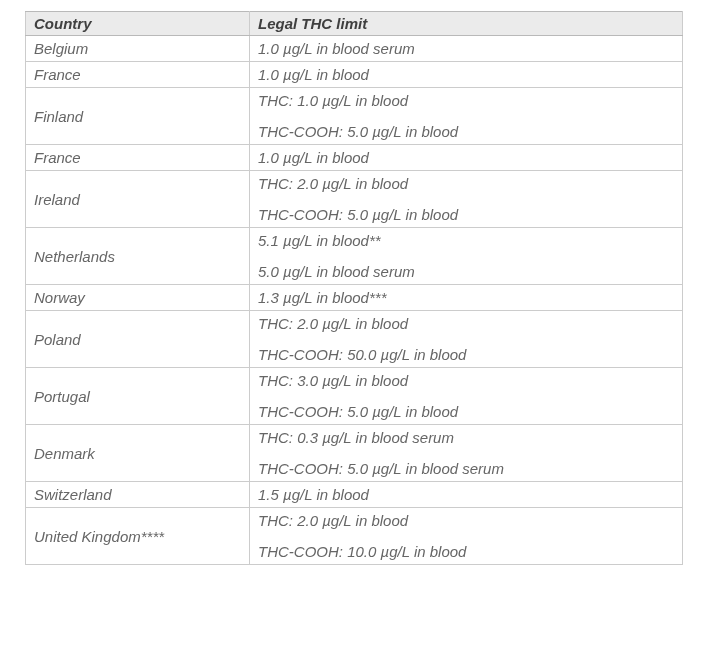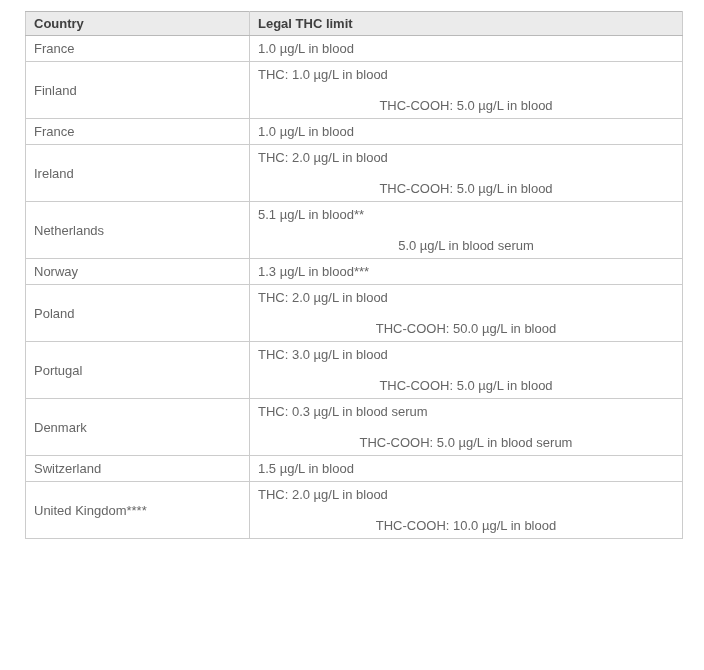--- a/index.html
+++ b/index.html
@@ -23,62 +23,69 @@
     background: var(--page-bg);
     overflow: hidden;
   }
   .table-wrap {
     margin: 11px 22px 0 25px;
   }
   table.thc-table {
     border-collapse: collapse;
     table-layout: fixed;
     width: 657px;
-    font-size: 13px;
+    font-size: 15px;
     line-height: 15px;
     color: var(--body-text);
+    font-style: italic;
   }
   table.thc-table col.col-country { width: 224px; }
   table.thc-table col.col-limit   { width: 433px; }
   table.thc-table th {
     background: var(--header-bg);
     color: var(--header-text);
     font-weight: bold;
     text-align: left;
     padding: 4px 8px;
     border: 1px solid var(--border);
     border-top-color: var(--header-border);
     border-bottom-color: var(--header-border);
   }
   table.thc-table td {
     border: 1px solid var(--border);
     padding: 5px 8px;
     vertical-align: middle;
     text-align: left;
   }
   .limit-line { margin: 0; }
-  .limit-line + .limit-line { margin-top: 16px; text-align: center; }
+  .limit-line + .limit-line { margin-top: 16px; }
 </style>
 </head>
 <body>
 
 <div class="page">
   <div class="table-wrap">
     <table class="thc-table">
       <colgroup>
         <col class="col-country">
         <col class="col-limit">
       </colgroup>
       <thead>
         <tr>
           <th>Country</th>
           <th>Legal THC limit</th>
         </tr>
       </thead>
       <tbody>
+          <tr>
+            <td>Belgium</td>
+            <td>
+              <p class="limit-line">1.0 µg/L in blood serum</p>
+            </td>
+          </tr>
           <tr>
             <td>France</td>
             <td>
               <p class="limit-line">1.0 µg/L in blood</p>
             </td>
           </tr>
           <tr>
             <td>Finland</td>
             <td>
               <p class="limit-line">THC: 1.0 µg/L in blood</p>

